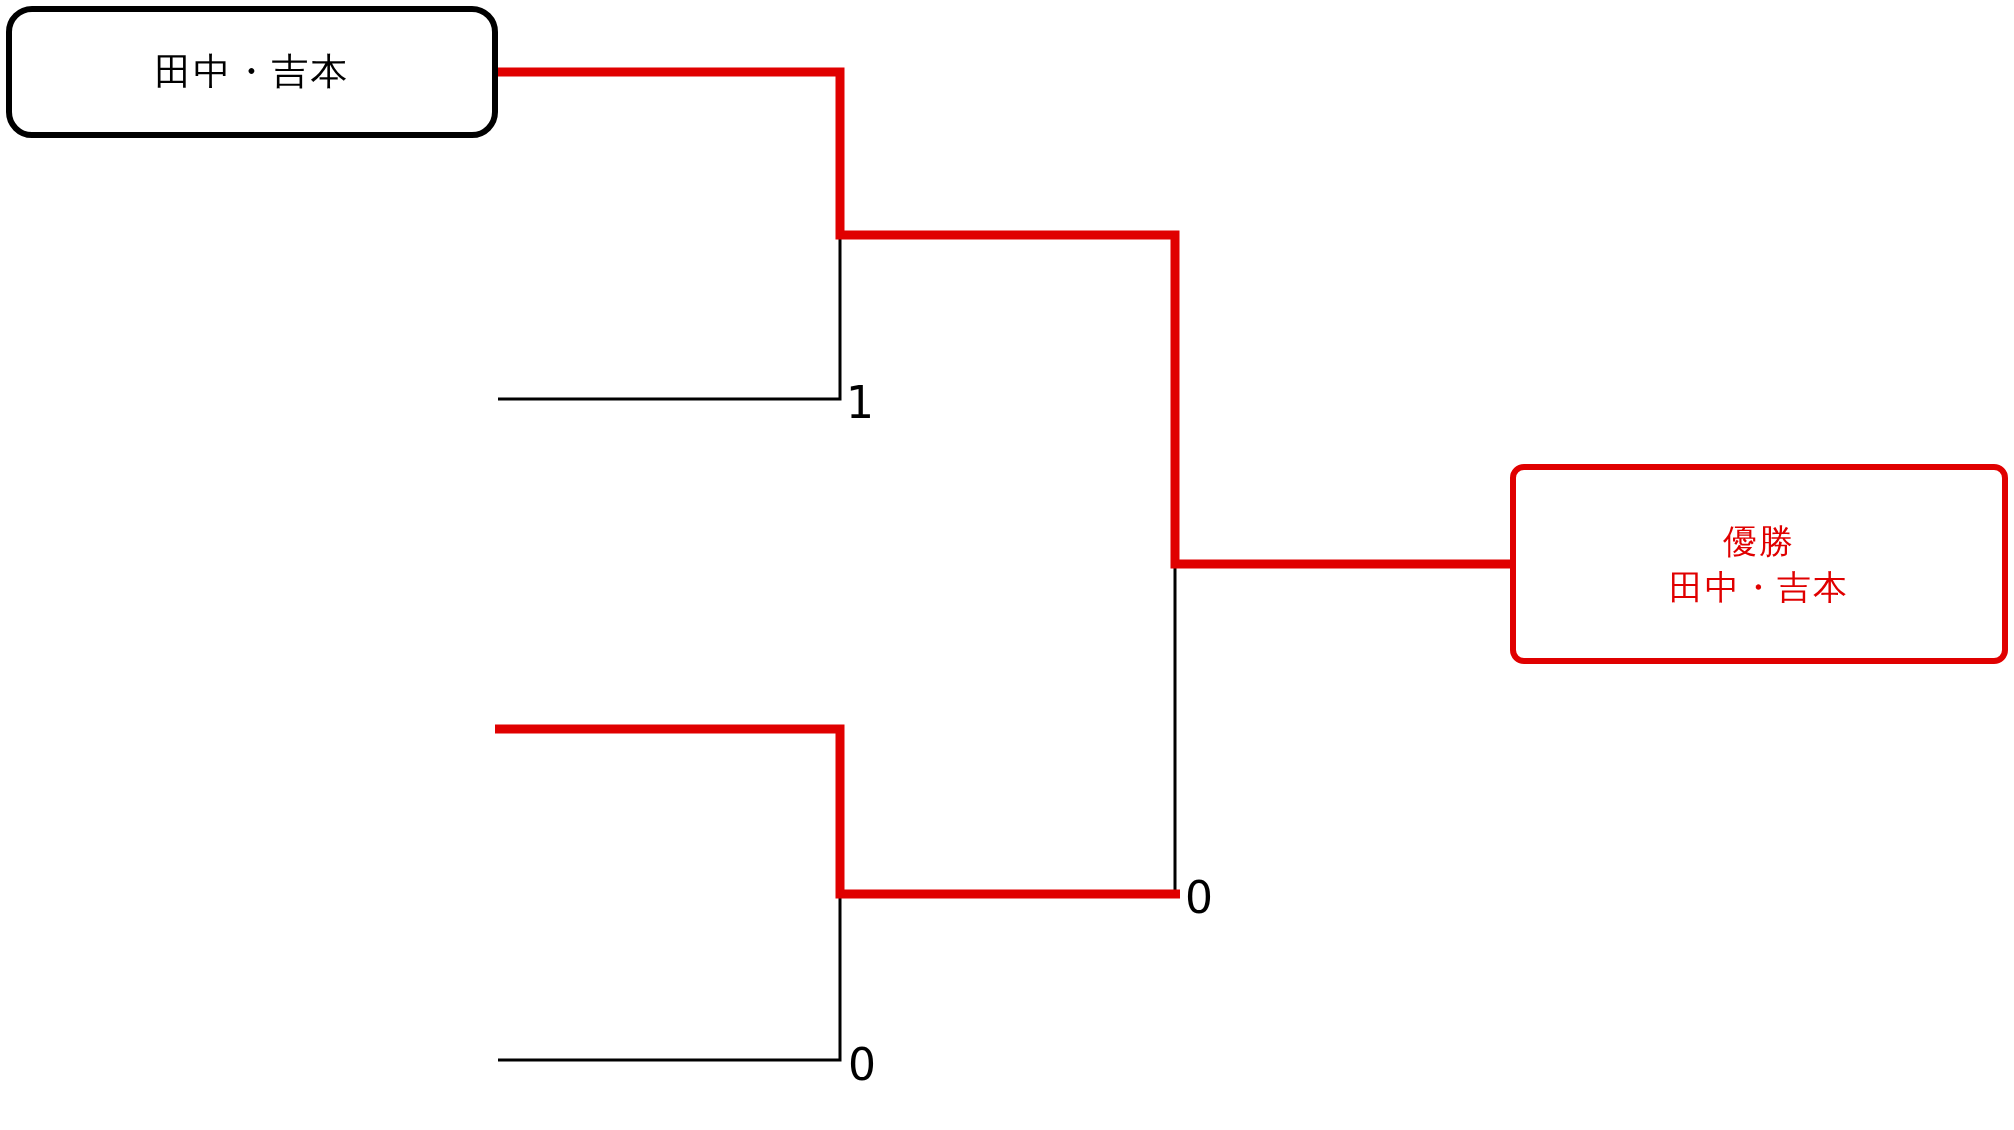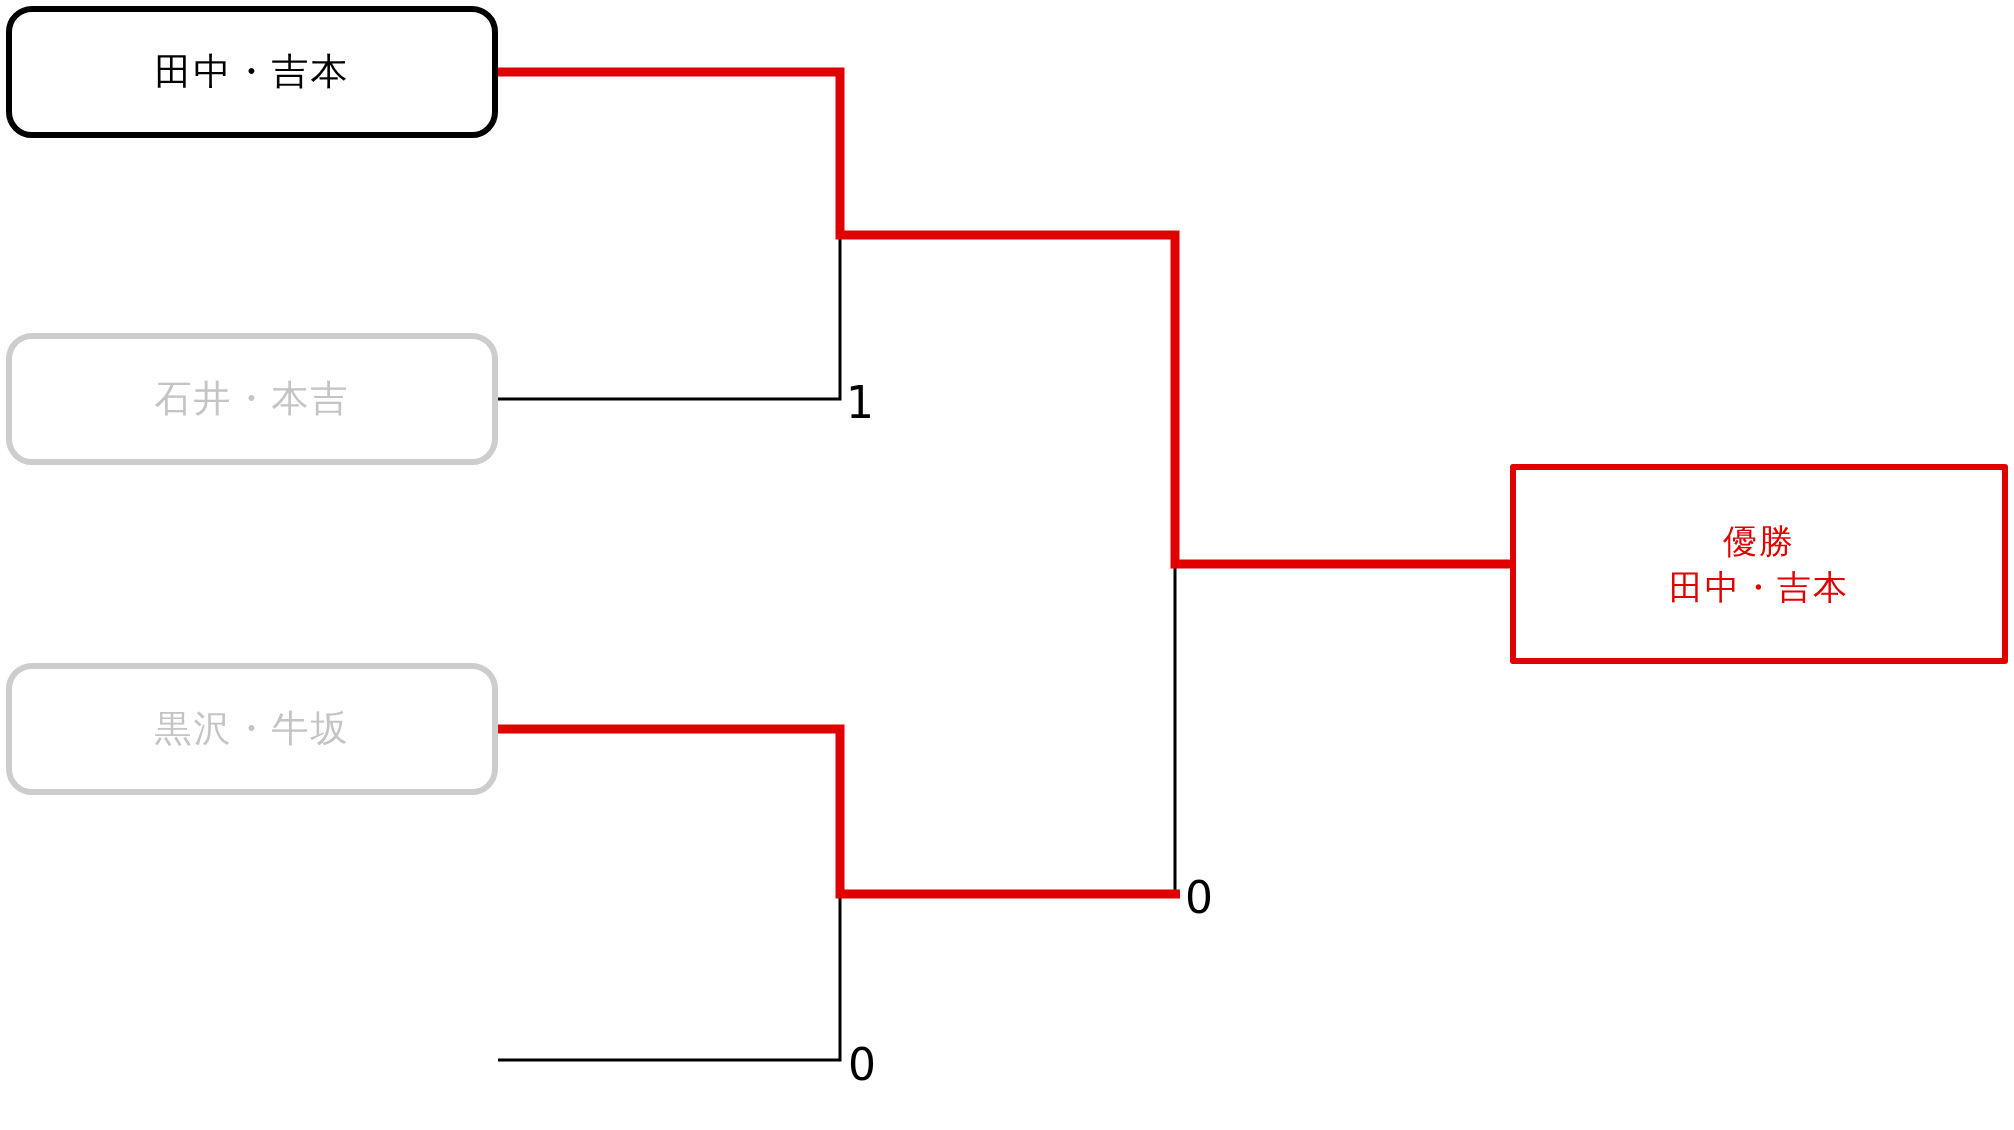--- a/index.html
+++ b/index.html
@@ -27,21 +27,21 @@
     box-sizing:border-box;border-radius:26px;
     display:flex;align-items:center;justify-content:center;
     background:var(--canvas-bg);
     font-size:37px;letter-spacing:2px;
   }
   .team-box.active{border:6px solid var(--line-black);color:#000000;}
   .team-box.eliminated{border:6px solid var(--eliminated-border);color:var(--eliminated-text);}
 
   .champion-box{
     position:absolute;left:1510px;top:464px;width:498px;height:200px;
-    box-sizing:border-box;border:6px solid var(--accent-red);border-radius:3px;
+    box-sizing:border-box;border:6px solid var(--accent-red);border-radius:14px;
     background:var(--canvas-bg);color:var(--accent-red);
     display:flex;flex-direction:column;align-items:center;justify-content:center;
     font-size:34px;line-height:46px;letter-spacing:2px;text-align:right;
   }
 
   .score{
     position:absolute;
     color:var(--line-black);
     font-size:44px;line-height:1;
   }
@@ -56,27 +56,21 @@
     <path class="ln black" d="M498 1060 H840 V897"></path>
     <path class="ln black" d="M1175 568 V894"></path>
     <path class="ln red" d="M495 72 H840 V235 H1175 V564 H1513"></path>
     <path class="ln red" d="M495 729 H840 V894 H1180"></path>
   </svg>
 
   <div class="team-box active" style="top:6px">
     <span>田中・吉本</span>
   </div>
 
-  <div class="team-box eliminated" style="top:333px">
-    <span>石井・本吉</span>
-  </div>
 
-  <div class="team-box eliminated" style="top:663px">
-    <span>黒沢・牛坂</span>
-  </div>
 
 
   <div class="champion-box">
     <div>優勝</div>
     <div>田中・吉本</div>
   </div>
 
   <div class="score" style="left:846px;top:381px">1</div>
 
   <div class="score" style="left:1185px;top:876px">0</div>

